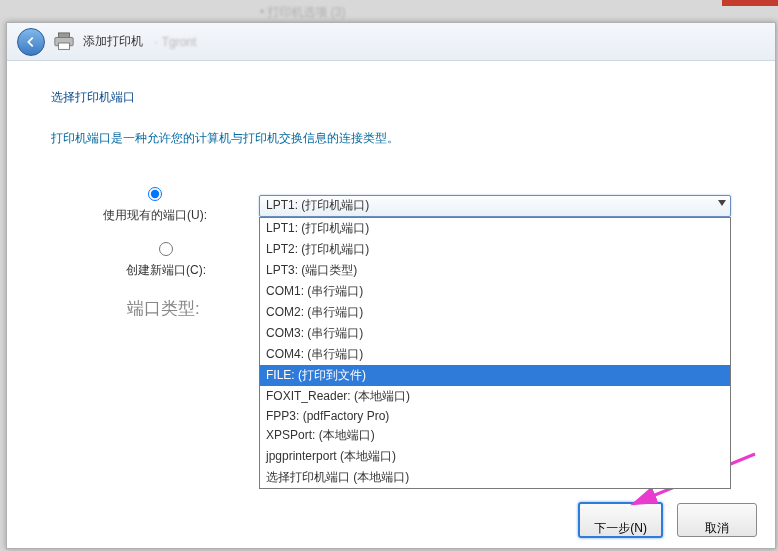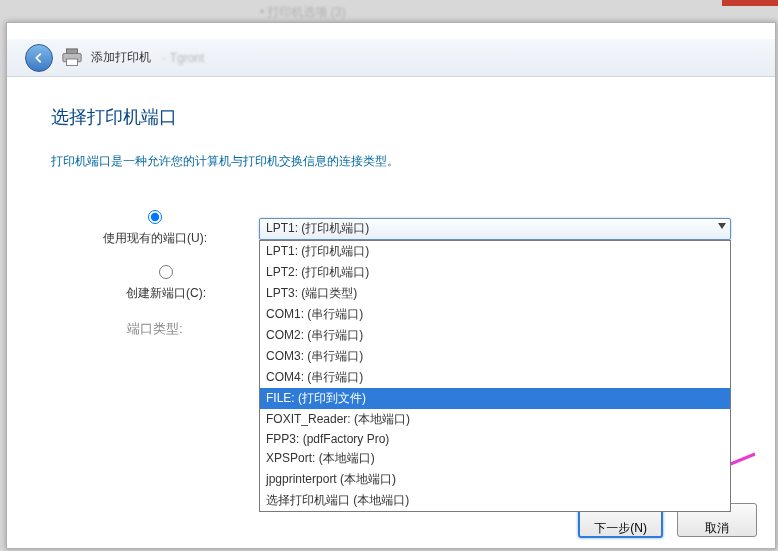--- a/index.html
+++ b/index.html
@@ -1,32 +1,32 @@
 <!DOCTYPE html>
 <html><head>
   <meta charset="utf-8">
   <style>
     * { margin: 0; padding: 0; box-sizing: border-box; font-family: "Microsoft YaHei", "Segoe UI", Tahoma, sans-serif; }
     body { width: 778px; height: 551px; background: #d8d8d8; overflow: hidden; position: relative; }
     .window { position: absolute; left: 6px; top: 22px; width: 770px; height: 527px; background: #fff; border: 1px solid #b0b0b0; box-shadow: 0 0 6px rgba(0,0,0,0.3); }
-    .topbar { height: 38px; background: linear-gradient(#f4f7fb, #e9eef5); border-bottom: 1px solid #cfd7e2; display: flex; align-items: center; padding: 0 18px; gap: 8px; margin-top: 16px; }
+    .topbar { height: 38px; background: linear-gradient(#f4f7fb, #e9eef5); border-bottom: 1px solid #cfd7e2; display: flex; align-items: center; padding: 0 10px; gap: 8px; }
     .back-btn { width: 28px; height: 28px; border-radius: 50%; background: linear-gradient(#7fb8ea,#3c79c4); display: flex; align-items: center; justify-content: center; cursor: pointer; border: 1px solid #2a5a94; }
     .back-btn svg { width: 14px; height: 14px; }
     .printer-icon { width: 22px; height: 20px; display: flex; align-items: center; justify-content: center; }
     .topbar-title { font-size: 12px; color: #333; }
     .blur { color: #b8b8b8; filter: blur(1px); font-size: 12px; }
     .content { padding: 28px 44px 0 44px; }
-    .heading { font-size: 18px; color: #0a4a8a; margin-bottom: 24px; }
+    .heading { font-size: 12px; color: #0a4a8a; margin-bottom: 24px; }
     .subtext { font-size: 12px; color: #0369a1; margin-bottom: 40px; }
     .row { display: flex; align-items: center; margin-bottom: 18px; }
     .radio-wrap { display: flex; align-items: center; gap: 6px; width: 230px; flex-direction: column; }
     .radio-wrap input[type=radio] { width: 14px; height: 14px; }
     .radio-wrap label { font-size: 12px; color: #333; cursor: pointer; }
     .subrow { display: flex; align-items: center; margin-top: 4px; }
-    .subrow-label { width: 230px; padding-left: 76px; font-size: 13px; color: #888; }
+    .subrow-label { width: 230px; padding-left: 76px; font-size: 17px; color: #888; }
     .combo-wrap { position: relative; flex: 1; }
     .combo { width: 472px; height: 22px; background: linear-gradient(#fdfefe,#e8f0f7); border: 1px solid #6a8fbf; border-radius: 2px; display: flex; align-items: center; padding: 0 6px; font-size: 12px; color: #333; cursor: pointer; position: relative; box-shadow: 0 0 2px rgba(120,170,230,0.8); }
     .combo-arrow { position: absolute; right: 4px; top: 4px; border-left: 4px solid transparent; border-right: 4px solid transparent; border-top: 6px solid #444; }
     .dropdown { position: absolute; top: 22px; left: 0; width: 472px; background: #fff; border: 1px solid #7a7a7a; z-index: 10; }
     .dropdown-item { font-size: 12px; padding: 2px 6px; color: #333; cursor: pointer; }
     .dropdown-item.selected { background: #2f7bd9; color: #fff; }
     .footer { position: absolute; bottom: 10px; right: 18px; display: flex; gap: 14px; align-items: center; }
     .btn { min-width: 80px; height: 24px; font-size: 12px; padding: 16px 14px; background: linear-gradient(#fbfbfb,#e6e6e6); border: 1px solid #8a8a8a; border-radius: 3px; cursor: pointer; }
     .btn.primary { border: 2px solid #2f7bd9; box-shadow: 0 0 3px rgba(47,123,217,0.7); }
     .arrow-annot { position: absolute; right: 10px; bottom: 28px; pointer-events: none; }

